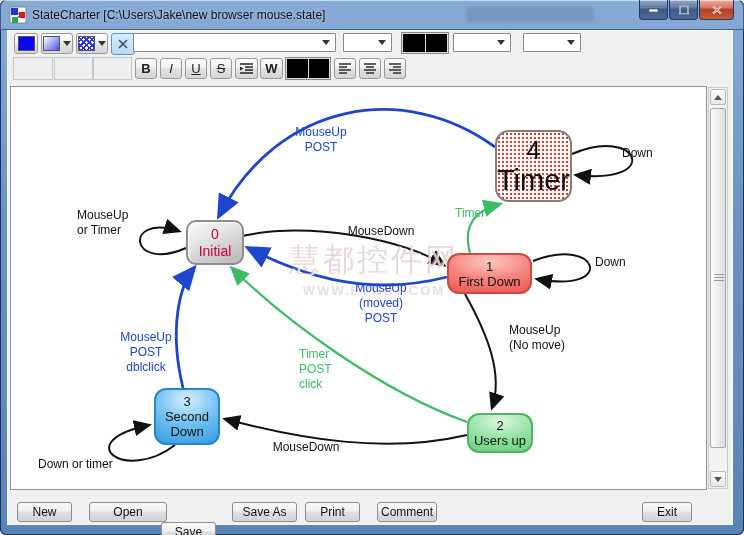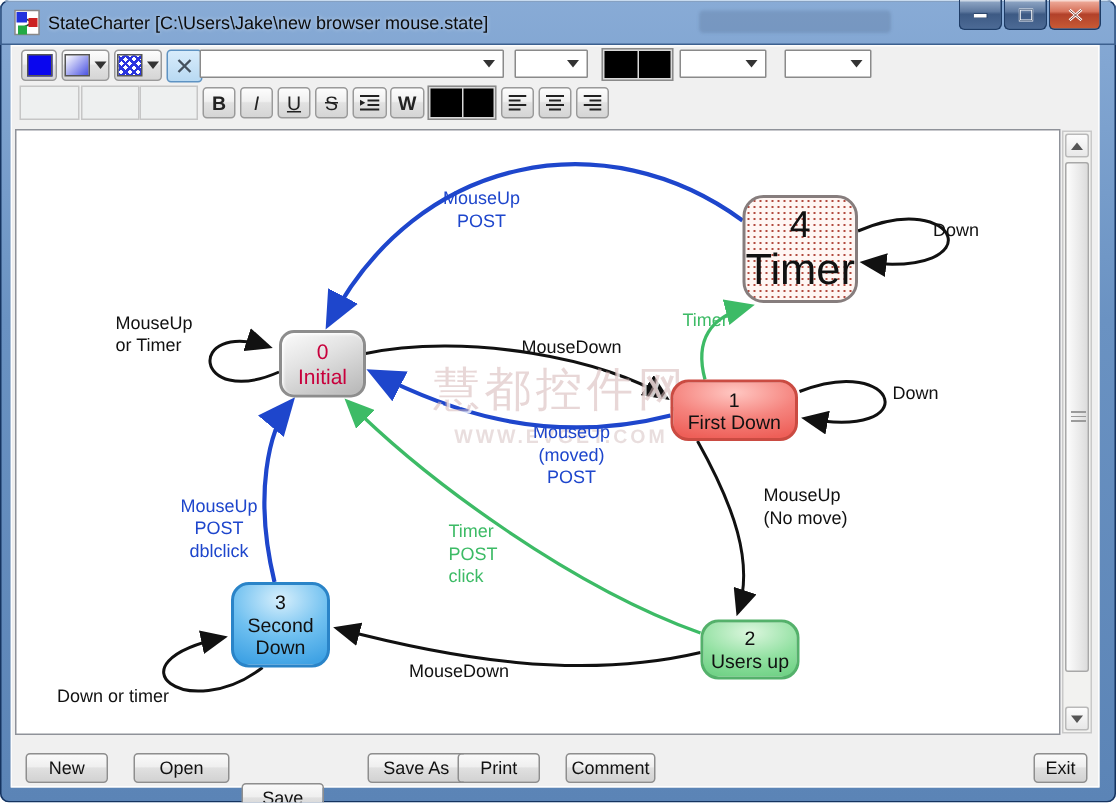--- a/index.html
+++ b/index.html
@@ -314,20 +314,20 @@
       </div>
     <div class="vs-thumb">
         <span class="vs-grip"></span>
       </div>
     <div class="vs-btn vs-down">
         <span class="tri-dn"></span>
       </div>
   </div>
 
   <div class="fbtn" style="left:17px;width:55px;">New</div>
-  <div class="fbtn" style="left:89px;width:64px;">Open</div>
+  <div class="fbtn" style="left:89px;width:78px;">Open</div>
   <div class="fbtn" style="left:161px;width:55px;margin-top:20px;">Save</div>
-  <div class="fbtn" style="left:245px;width:65px;">Save As</div>
+  <div class="fbtn" style="left:232px;width:65px;">Save As</div>
   <div class="fbtn" style="left:305px;width:55px;">Print</div>
   <div class="fbtn" style="left:377px;width:60px;">Comment</div>
-  <div class="fbtn" style="left:689px;width:36px;">Exit</div>
+  <div class="fbtn" style="left:642px;width:50px;">Exit</div>
 
 </div>
 
 </body></html>

